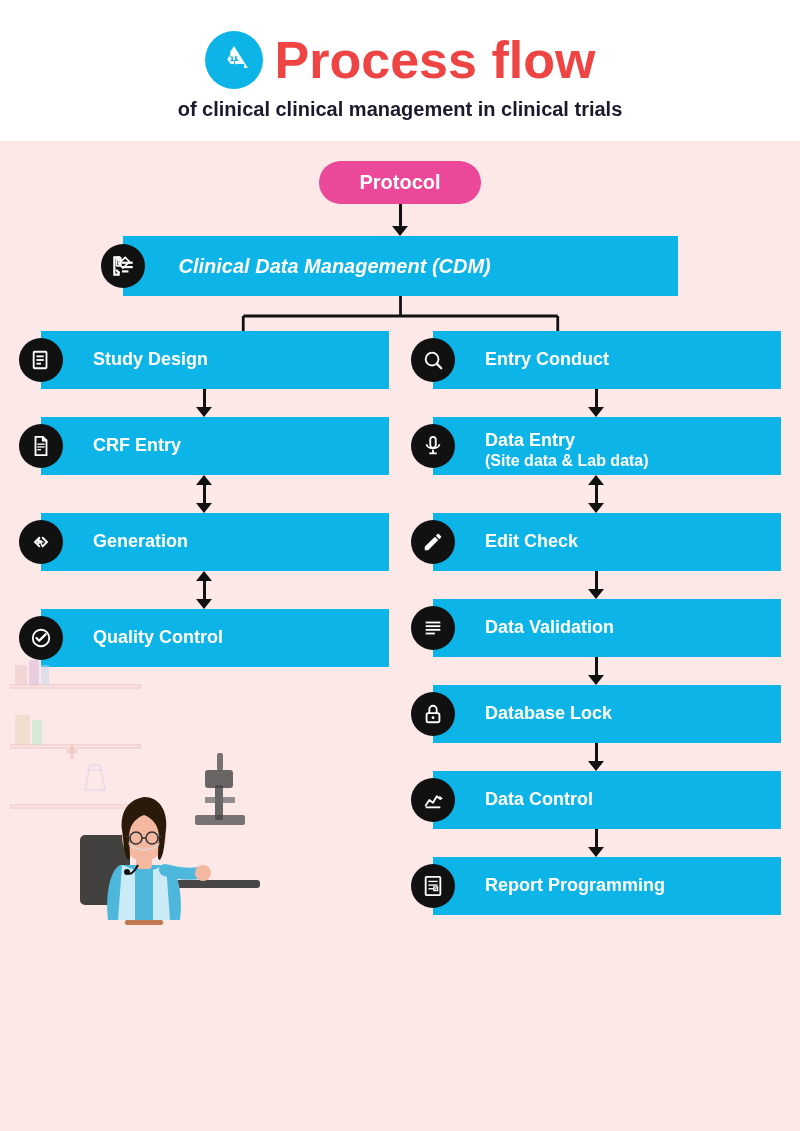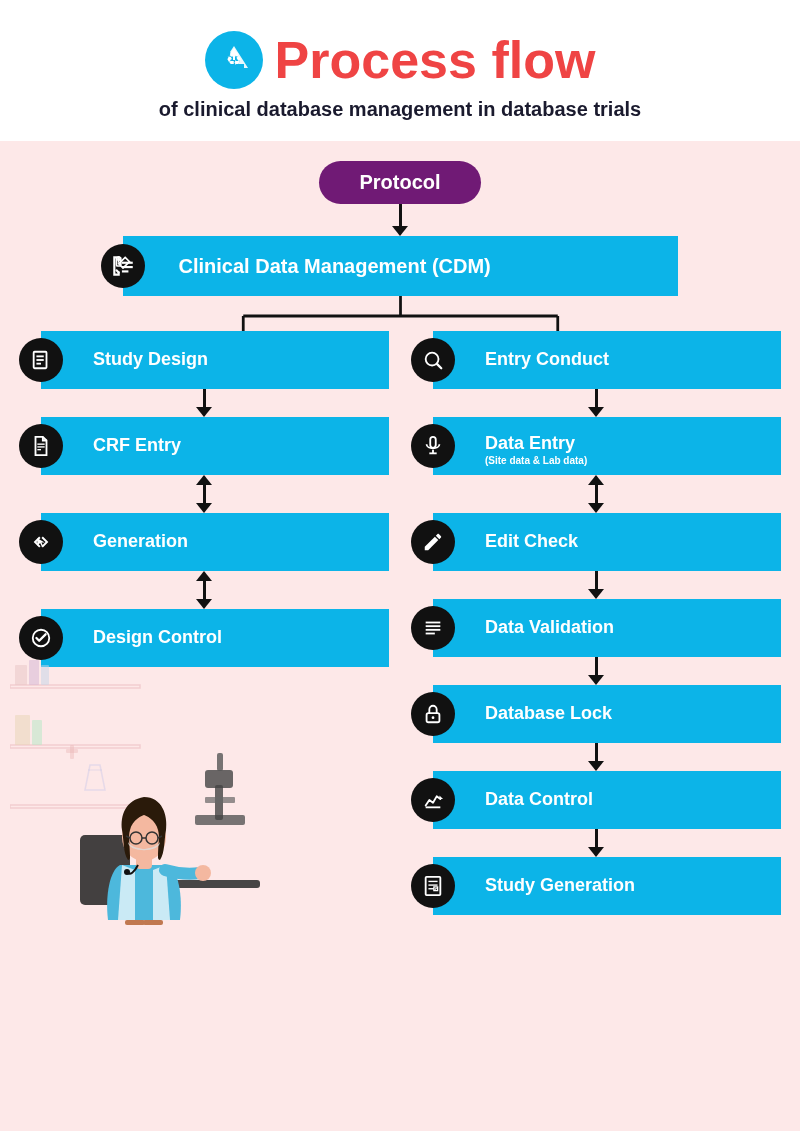--- a/index.html
+++ b/index.html
@@ -53,21 +53,21 @@
       position: relative;
     }
 
     
     .protocol-wrapper {
       display: flex;
       justify-content: center;
       margin-bottom: 0;
     }
     .protocol-box {
-      background: #701a75;
+      background: #ec4899;
       color: white;
       font-size: 20px;
       font-weight: 800;
       padding: 10px 40px;
       border-radius: 30px;
       display: inline-block;
     }
 
     .col-left {
       width: 50%;
@@ -113,21 +113,21 @@
       left: -22px;
       top: 50%;
       transform: translateY(-50%);
     }
 
     .flow-box-content {
       line-height: 1.2;
     }
 
     .flow-box-sub {
-      font-size: 10px;
+      font-size: 16px;
       font-weight: 600;
     }
 
     
     .arrow-down {
       display: flex;
       flex-direction: column;
       align-items: center;
       margin: 0;
     }
@@ -225,21 +225,21 @@
     <div class="recycle-icon">
       <svg width="32" height="32" viewBox="0 0 32 32" fill="white">
         <path d="M16 4 L20 10 L17 10 L17 16 L15 16 L15 10 L12 10 Z" fill="white"></path>
         <path d="M26 20 L20 20 L22 17 L16 7 L14 11 L12 8 L16 2 L30 24 L26 24 Z" fill="white" opacity="0.9"></path>
         <path d="M6 20 L2 24 L16 24 L16 28 L4 28 L2 24" fill="none"></path>
         <text x="16" y="21" text-anchor="middle" font-size="18" fill="white">♻</text>
       </svg>
     </div>
     <h1>Process flow</h1>
   </div>
-  <div class="header-subtitle">of clinical database management in database trials</div>
+  <div class="header-subtitle">of clinical clinical management in clinical trials</div>
 </div>
 
 <div class="flow-container">
 
   <div class="top-section">
     <div class="protocol-wrapper">
       <div class="protocol-box">Protocol</div>
     </div>
 
     <div class="arrow-down">
@@ -257,21 +257,21 @@
             <path d="M11 12 L21 12 L21 14 L11 14 Z" fill="white"></path>
             <path d="M11 16 L17 16 L17 18 L11 18 Z" fill="white"></path>
             <circle cx="8" cy="6" r="1.5" fill="white"></circle>
             <rect x="6" y="4" width="4" height="8" rx="1" fill="none" stroke="white" stroke-width="1.5"></rect>
             <path d="M8 3 L8 5 M8 7 L8 9" stroke="white" stroke-width="1.5"></path>
 
             <path d="M14 4 L18 8 L12 14 L8 10 Z" fill="none" stroke="white" stroke-width="1.5"></path>
             <path d="M6 16 L8 18" stroke="white" stroke-width="2" stroke-linecap="round"></path>
           </svg>
         </div>
-        <span style="font-size:20px; font-weight:800;">Clinical Data Management (CDM)</span>
+        <span style="font-size:20px; font-weight:800;font-style:italic;">Clinical Data Management (CDM)</span>
       </div>
     </div>
 
     <div style="width:75%; position:relative; height:35px;">
       <svg width="100%" height="35" viewBox="0 0 600 35" preserveAspectRatio="none">
 
         <line x1="300" y1="0" x2="300" y2="20" stroke="#111" stroke-width="3"></line>
 
         <line x1="130" y1="20" x2="470" y2="20" stroke="#111" stroke-width="3"></line>
 
@@ -348,21 +348,21 @@
       </div>
 
       <div style="width:100%; position:relative; margin-left:22px;">
         <div class="flow-box">
           <div class="flow-icon-circle">
             <svg width="22" height="22" viewBox="0 0 24 24" fill="white">
               <circle cx="12" cy="12" r="9" fill="none" stroke="white" stroke-width="2"></circle>
               <path d="M7 12 L10 15 L17 8" fill="none" stroke="white" stroke-width="2.5" stroke-linecap="round" stroke-linejoin="round"></path>
             </svg>
           </div>
-          <span class="flow-box-content">Design Control</span>
+          <span class="flow-box-content">Quality Control</span>
         </div>
       </div>
 
     </div>
 
     <div class="col-right">
 
       <div style="width:100%; position:relative; margin-left:22px;">
         <div class="flow-box">
           <div class="flow-icon-circle">
@@ -480,21 +480,21 @@
           <div class="flow-icon-circle">
             <svg width="22" height="22" viewBox="0 0 24 24" fill="white">
               <rect x="4" y="2" width="16" height="20" rx="1" fill="none" stroke="white" stroke-width="2"></rect>
               <line x1="7" y1="7" x2="17" y2="7" stroke="white" stroke-width="1.5"></line>
               <line x1="7" y1="11" x2="17" y2="11" stroke="white" stroke-width="1.5"></line>
               <line x1="7" y1="15" x2="13" y2="15" stroke="white" stroke-width="1.5"></line>
               <path d="M13 17 L17 17 L17 13 L13 13 Z" fill="none" stroke="white" stroke-width="1.5"></path>
               <line x1="14" y1="16" x2="16" y2="14" stroke="white" stroke-width="1.2"></line>
             </svg>
           </div>
-          <span class="flow-box-content">Study Generation</span>
+          <span class="flow-box-content">Report Programming</span>
         </div>
       </div>
 
     </div>
   </div>
 
   <div class="illustration">
     <svg viewBox="0 0 280 320" width="280" height="320" fill="none">
 
       <rect x="0" y="80" width="130" height="3" stroke="#e8b4b8" stroke-width="1.5" opacity="0.5"></rect>

